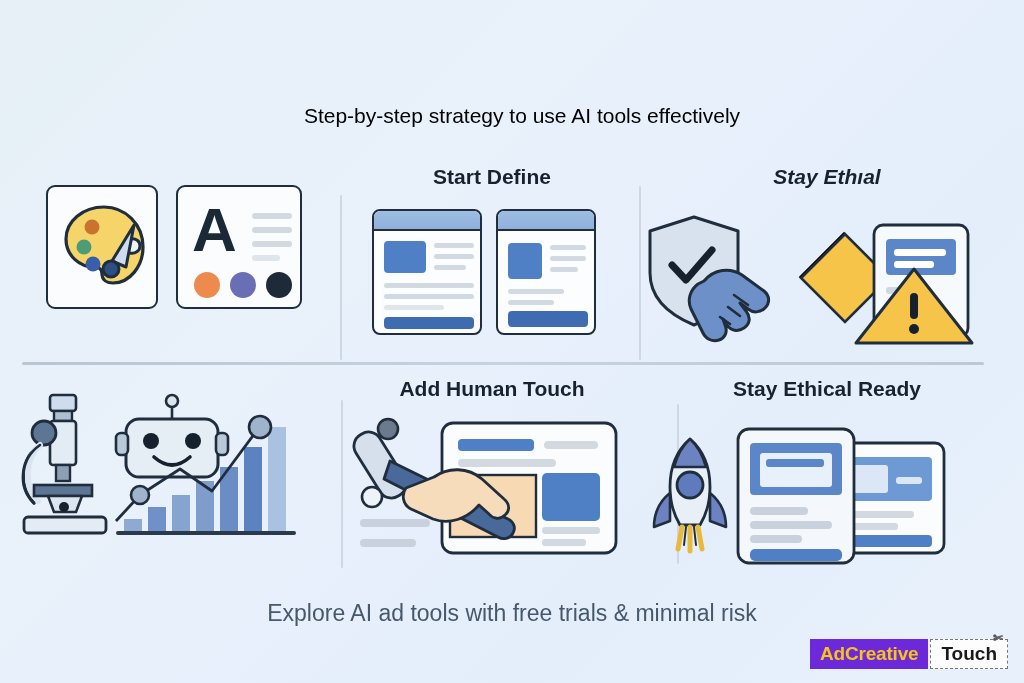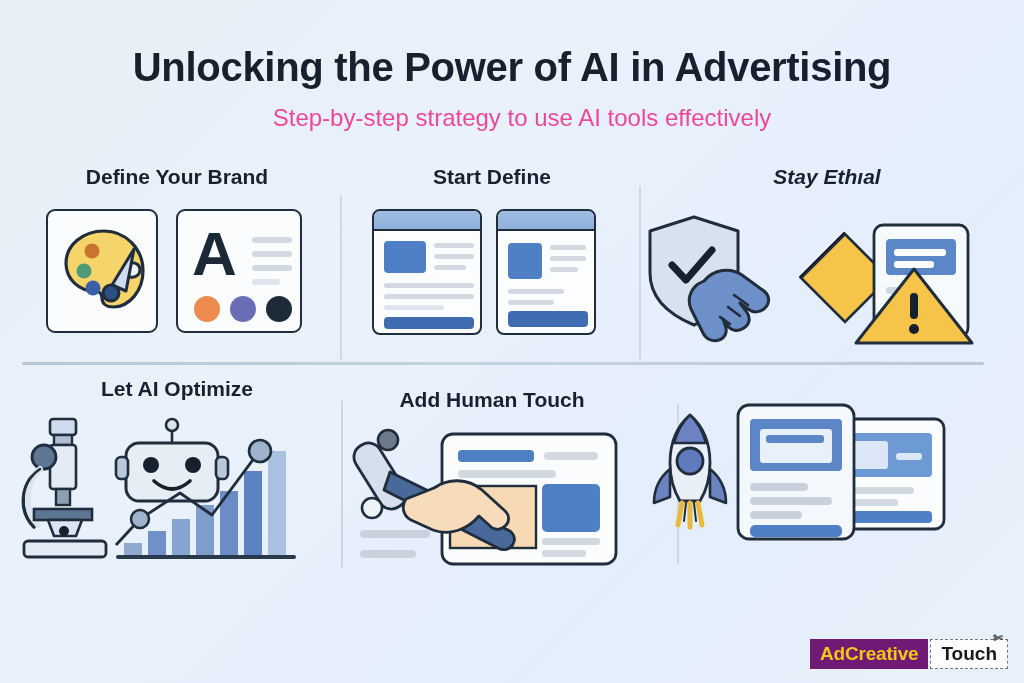--- a/index.html
+++ b/index.html
@@ -12,61 +12,61 @@
   .canvas { position:absolute; inset:0; }
 
   
   .title {
     position:absolute; left:0; right:0; top:45px;
     text-align:center; font-size:40px; font-weight:bold;
     color:#17212e; letter-spacing:-0.3px;
   }
   .subtitle {
     position:absolute; left:0; right:0; top:104px;
-    text-align:center; font-size:24px; font-weight:500;
-    color:#ec4899;
+    text-align:center; font-size:21px; font-weight:500;
+    color:#000000;
     padding-left:20px;
   }
 
   
   .grid { position:absolute; left:0; top:155px; width:1024px; height:420px; }
   .cell { position:absolute; }
   .cell-head {
     text-align:center; font-size:21px; font-weight:bold;
     color:#18222f; white-space:nowrap;
   }
   .art { position:relative; width:100%; height:155px; margin-top:14px; }
 
   
   .c0 { left:12px;  top:10px;  width:330px; }
   .c1 { left:346px; top:10px;  width:292px; }
   .c2 { left:642px; top:10px;  width:370px;font-style:italic; }
   .c3 { left:12px;  top:222px; width:330px; }
-  .c4 { left:346px; top:233px; width:292px; }
+  .c4 { left:346px; top:222px; width:292px; }
   .c5 { left:642px; top:222px; width:370px; }
 
   
   .hdiv { position:absolute; left:22px; top:362px; width:962px; height:3px;
           background:linear-gradient(90deg,#b9c6d2,#c6d3df 50%,#bcc9d5); border-radius:2px; }
   .vdiv { position:absolute; width:2px; background:#ccd8e3; border-radius:1px; }
   .vd1 { left:340px; top:195px; height:165px; }
   .vd2 { left:639px; top:186px; height:174px; }
   .vd3 { left:341px; top:400px; height:168px; }
   .vd4 { left:677px; top:404px; height:160px; }
 
   
   .footer {
     position:absolute; left:0; right:0; top:600px;
     text-align:center; font-size:23px; color:#46586a;
   }
 
   
   .badge { position:absolute; right:16px; bottom:14px; display:flex; align-items:stretch; height:30px; }
   .badge-left {
-    background:#701a75; color:#f5c518; font-weight:bold; font-size:19px;
+    background:#6d28d9; color:#f5c518; font-weight:bold; font-size:19px;
     padding:2px 10px; display:flex; align-items:center; letter-spacing:-0.2px;
   }
   .badge-right {
     background:#fdfdfd; color:#1a1a1a; font-weight:bold; font-size:19px;
     padding:2px 10px; display:flex; align-items:center;
     border:1px dashed #777; margin-left:2px; position:relative;
   }
   .scissor { position:absolute; right:4px; top:-9px; font-size:12px; color:#555; }
 
   
@@ -83,33 +83,31 @@
   
   .admock { position:absolute; background:#fcfdff; border:2.5px solid #1f2d3d; border-radius:8px; overflow:hidden; }
   .admock .bar { position:absolute; left:0; top:0; right:0; height:20px;
                  background:linear-gradient(180deg,#9fbde2,#8fb0dc); border-bottom:2px solid #1f2d3d; }
 </style>
 </head>
 <body>
 
 <div class="canvas">
 
-  <div class="title">Unlocking the Power of AI in Advertising</div>
   <div class="subtitle">Step-by-step strategy to use AI tools effectively</div>
 
   <div class="hdiv"></div>
   <div class="vdiv vd1"></div>
   <div class="vdiv vd2"></div>
   <div class="vdiv vd3"></div>
   <div class="vdiv vd4"></div>
 
   <div class="grid">
 
     <div class="cell c0">
-      <div class="cell-head">Define Your Brand</div>
       <div class="art">
 
         <div class="card" style="left:34px;top:6px;width:112px;height:124px;">
           <svg viewBox="0 0 112 124" width="112" height="124">
             <path d="M56 20c-21 0-38 14-38 32 0 17 14 28 28 28 6 0 8 3 8 7 0 6 5 9 11 9 17 0 30-17 30-36C95 37 77 20 56 20z" fill="#f5d469" stroke="#1f2d3d" stroke-width="3.2" stroke-linejoin="round"></path>
             <path d="M82 52c6-1 10 2 10 7s-5 8-10 7c-4-1-7-4-7-7s3-6 7-7z" fill="#eef3f8" stroke="#1f2d3d" stroke-width="3"></path>
             <circle cx="44" cy="40" r="7.5" fill="#c8742f"></circle>
             <circle cx="36" cy="60" r="7.5" fill="#4e9b77"></circle>
             <circle cx="45" cy="77" r="7.5" fill="#3a5fa8"></circle>
             <path d="M86 38l-22 36 14 6z" fill="#cfdced" stroke="#1f2d3d" stroke-width="3" stroke-linejoin="round"></path>
@@ -189,21 +187,20 @@
           <g>
             <path d="M272 66 L330 140 H214 Z" fill="#f7c44a" stroke="#1f2d3d" stroke-width="3" stroke-linejoin="round"></path>
             <rect x="268" y="90" width="8" height="26" rx="4" fill="#17212e"></rect>
             <circle cx="272" cy="126" r="5" fill="#17212e"></circle>
           </g>
         </svg>
       </div>
     </div>
 
     <div class="cell c3">
-      <div class="cell-head">Let AI Optimize</div>
       <div class="art">
         <svg viewBox="0 0 330 155" width="330" height="155">
 
           <g>
             <rect x="38" y="4" width="26" height="16" rx="3" fill="#cfdced" stroke="#1f2d3d" stroke-width="2.6"></rect>
             <rect x="42" y="20" width="18" height="10" fill="#aebfd2" stroke="#1f2d3d" stroke-width="2.4"></rect>
             <rect x="38" y="30" width="26" height="44" rx="3" fill="#e3ebf4" stroke="#1f2d3d" stroke-width="2.6"></rect>
             <rect x="44" y="74" width="14" height="16" fill="#8e9fb3" stroke="#1f2d3d" stroke-width="2.4"></rect>
             <circle cx="32" cy="42" r="12" fill="#5d7694" stroke="#1f2d3d" stroke-width="2.8"></circle>
             <path d="M28 54 C8 68 6 96 22 112" fill="none" stroke="#1f2d3d" stroke-width="3.4" stroke-linecap="round"></path>
@@ -271,20 +268,21 @@
             <circle cx="26" cy="82" r="10" fill="#eef3f8" stroke="#1f2d3d" stroke-width="2.6"></circle>
             <path d="M44 46 L162 104 c6 3 8 9 5 14 c-3 6-10 7-15 4 L38 64 z" fill="#49699a" stroke="#1f2d3d" stroke-width="2.8" stroke-linejoin="round"></path>
             <path d="M88 62 c14-10 34-10 48 2 l22 20 c6 5 6 12 1 16 c-5 5-12 4-16-1
                      l-10-9 c-12 14-30 20-46 14 l-22-10 c-8-4-10-14-5-21 z" fill="#f7dcbb" stroke="#1f2d3d" stroke-width="2.8" stroke-linejoin="round"></path>
           </g>
         </svg>
       </div>
     </div>
 
     <div class="cell c5">
+      <div class="cell-head">Stay Ethical Ready</div>
       <div class="art">
         <svg viewBox="0 0 370 155" width="370" height="155">
 
           <g>
             <rect x="182" y="28" width="120" height="110" rx="9" fill="#fbfcfe" stroke="#1f2d3d" stroke-width="2.8"></rect>
             <rect x="194" y="42" width="96" height="44" rx="4" fill="#6d9ad4"></rect>
             <rect x="202" y="50" width="44" height="28" rx="3" fill="#dbe7f6"></rect>
             <rect x="254" y="62" width="26" height="7" rx="3" fill="#dbe7f6"></rect>
             <rect x="194" y="96" width="78" height="7" rx="3" fill="#d2d9e0"></rect>
             <rect x="194" y="108" width="62" height="7" rx="3" fill="#d2d9e0"></rect>
@@ -310,20 +308,21 @@
             <path d="M68 78 c10 8 16 20 16 34 l-16-6 z" fill="#6d82c0" stroke="#1f2d3d" stroke-width="2.6" stroke-linejoin="round"></path>
             <path d="M40 112 l-4 22 M48 112 l0 24 M56 112 l4 22" stroke="#e8b93c" stroke-width="5" stroke-linecap="round"></path>
             <path d="M44 112 l-2 18 M52 112 l2 18" stroke="#1f2d3d" stroke-width="2" stroke-linecap="round"></path>
           </g>
         </svg>
       </div>
     </div>
 
   </div>
 
+  <div class="footer">Explore AI ad tools with free trials &amp; minimal risk</div>
 
   <div class="badge">
     <div class="badge-left">AdCreative</div>
     <div class="badge-right">
       <span class="scissor">✄</span>
       <span>Touch</span>
     </div>
   </div>
 
 </div>

